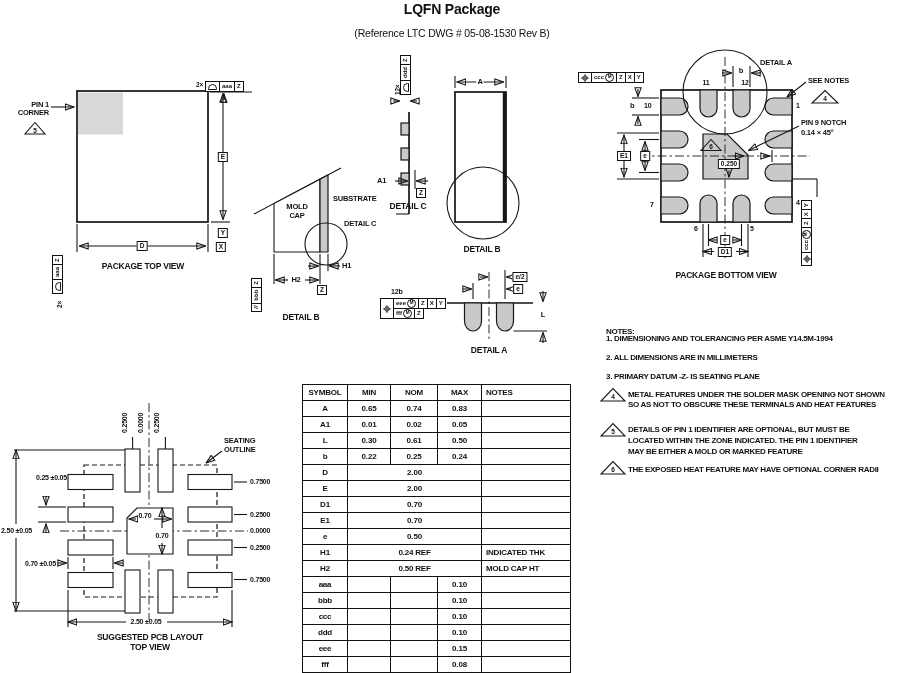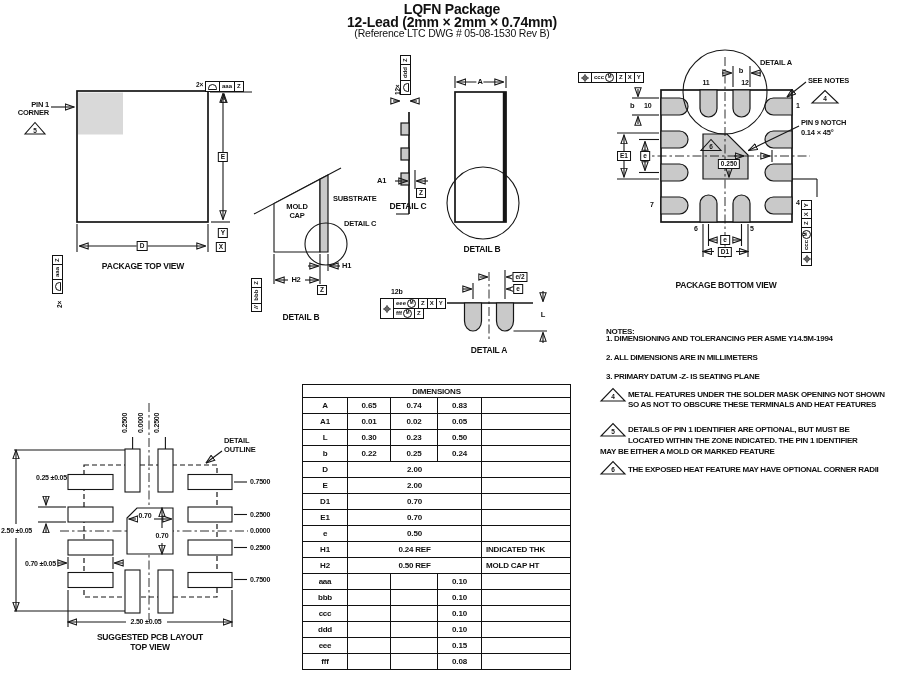--- a/index.html
+++ b/index.html
@@ -222,21 +222,20 @@
     <line class="ae" x1="123" y1="563" x2="114.5" y2="563"></line>
     <line x1="68" y1="590" x2="68" y2="627"></line>
     <line x1="232" y1="590" x2="232" y2="627"></line>
     <line class="as" x1="68" y1="622" x2="126" y2="622"></line>
     <line class="ae" x1="167" y1="622" x2="232" y2="622"></line>
     <line class="ae" x1="222" y1="451" x2="206" y2="463"></line>
   </g>
 </svg>
 
 <div class="lbl t1 c" style="left:452px;top:2px">LQFN Package</div>
-<div class="lbl t1 c" style="left:452px;top:15px">12-Lead (2mm × 2mm × 0.74mm)</div>
 <div class="lbl t3 c" style="left:452px;top:28px">(Reference LTC DWG # 05-08-1530 Rev B)</div>
 
 <div class="lbl r" style="left:49px;top:101px">PIN 1</div>
 <div class="lbl r" style="left:49px;top:109px">CORNER</div>
 <div class="lbl tn c" style="left:35px;top:127.5px">5</div>
 <div class="box" style="left:223px;top:157px">E</div>
 <div class="box" style="left:142px;top:246px">D</div>
 <div class="box" style="left:223px;top:233px">Y</div>
 <div class="box" style="left:221px;top:247px">X</div>
 <div class="lbl r" style="left:203px;top:82px;font-size:6.5px">2×</div>
@@ -364,66 +363,70 @@
         </svg>
   </div>
   <div class="cl">
         <span>ccc</span>
         <span class="cm">M</span>
       </div>
   <div class="cl">Z</div>
   <div class="cl">X</div>
   <div class="cl">Y</div>
 </div>
-<div class="lbl cap c" style="left:726px;top:281px">PACKAGE BOTTOM VIEW</div>
+<div class="lbl cap c" style="left:726px;top:271px">PACKAGE BOTTOM VIEW</div>
 
 <div class="lbl note" style="left:606px;top:328px">NOTES:</div>
 <div class="lbl note" style="left:606px;top:335px">1. DIMENSIONING AND TOLERANCING PER ASME Y14.5M-1994</div>
 <div class="lbl note" style="left:606px;top:354px">2. ALL DIMENSIONS ARE IN MILLIMETERS</div>
 <div class="lbl note" style="left:606px;top:373px">3. PRIMARY DATUM -Z- IS SEATING PLANE</div>
 <div class="lbl tn c" style="left:613px;top:393.5px">4</div>
 <div class="lbl note" style="left:628px;top:391px">METAL FEATURES UNDER THE SOLDER MASK OPENING NOT SHOWN</div>
 <div class="lbl note" style="left:628px;top:401px">SO AS NOT TO  OBSCURE THESE TERMINALS AND HEAT FEATURES</div>
 <div class="lbl tn c" style="left:613px;top:428.5px">5</div>
 <div class="lbl note" style="left:628px;top:426px">DETAILS OF PIN 1 IDENTIFIER ARE OPTIONAL, BUT MUST BE</div>
 <div class="lbl note" style="left:628px;top:437px">LOCATED WITHIN THE ZONE INDICATED. THE PIN 1 IDENTIFIER</div>
-<div class="lbl note" style="left:600px;top:448px">MAY BE EITHER A MOLD OR MARKED FEATURE</div>
+<div class="lbl note" style="left:628px;top:448px">MAY BE EITHER A MOLD OR MARKED FEATURE</div>
 <div class="lbl tn c" style="left:613px;top:466.5px">6</div>
 <div class="lbl note" style="left:628px;top:466px">THE EXPOSED HEAT FEATURE MAY HAVE OPTIONAL CORNER RADII</div>
 
 <table class="tbl">
   <colgroup>
         <col style="width:45px">
         <col style="width:43px">
         <col style="width:47px">
         <col style="width:44px">
         <col style="width:89px">
       </colgroup>
   <tbody>
-        <tr>
-          <td class="ttl" colspan="5">DIMENSIONS</td>
-        </tr>
+  <tr>
+    <td>SYMBOL</td>
+    <td>MIN</td>
+    <td>NOM</td>
+    <td>MAX</td>
+    <td class="lft">NOTES</td>
+  </tr>
   <tr>
           <td>A</td>
           <td>0.65</td>
           <td>0.74</td>
           <td>0.83</td>
           <td class="lft"></td>
         </tr>
   <tr>
           <td>A1</td>
           <td>0.01</td>
           <td>0.02</td>
           <td>0.05</td>
           <td class="lft"></td>
         </tr>
   <tr>
           <td>L</td>
           <td>0.30</td>
-          <td>0.23</td>
+          <td>0.61</td>
           <td>0.50</td>
           <td class="lft"></td>
         </tr>
   <tr>
           <td>b</td>
           <td>0.22</td>
           <td>0.25</td>
           <td>0.24</td>
           <td class="lft"></td>
         </tr>
@@ -514,18 +517,18 @@
 <div class="lbl" style="left:250px;top:510.5px;font-size:7px">0.2500</div>
 <div class="lbl" style="left:250px;top:527px;font-size:7px">0.0000</div>
 <div class="lbl" style="left:250px;top:543.5px;font-size:7px">0.2500</div>
 <div class="lbl" style="left:250px;top:575.5px;font-size:7px">0.7500</div>
 <div class="lbl r" style="left:67px;top:474px;font-size:7px">0.25 ±0.05</div>
 <div class="lbl" style="left:1px;top:527px;font-size:7px">2.50 ±0.05</div>
 <div class="lbl r" style="left:56px;top:560px;font-size:7px">0.70 ±0.05</div>
 <div class="lbl c" style="left:146px;top:618px;font-size:7px">2.50 ±0.05</div>
 <div class="lbl c" style="left:145px;top:512px;font-size:7px">0.70</div>
 <div class="lbl c bg" style="left:162px;top:532px;font-size:7px">0.70</div>
-<div class="lbl" style="left:224px;top:437px">DETAIL</div>
+<div class="lbl" style="left:224px;top:437px">SEATING</div>
 <div class="lbl" style="left:224px;top:446px">OUTLINE</div>
 <div class="lbl cap c" style="left:150px;top:633px">SUGGESTED PCB LAYOUT</div>
 <div class="lbl cap c" style="left:150px;top:643px">TOP VIEW</div>
 
 </div>
 
 </body></html>

